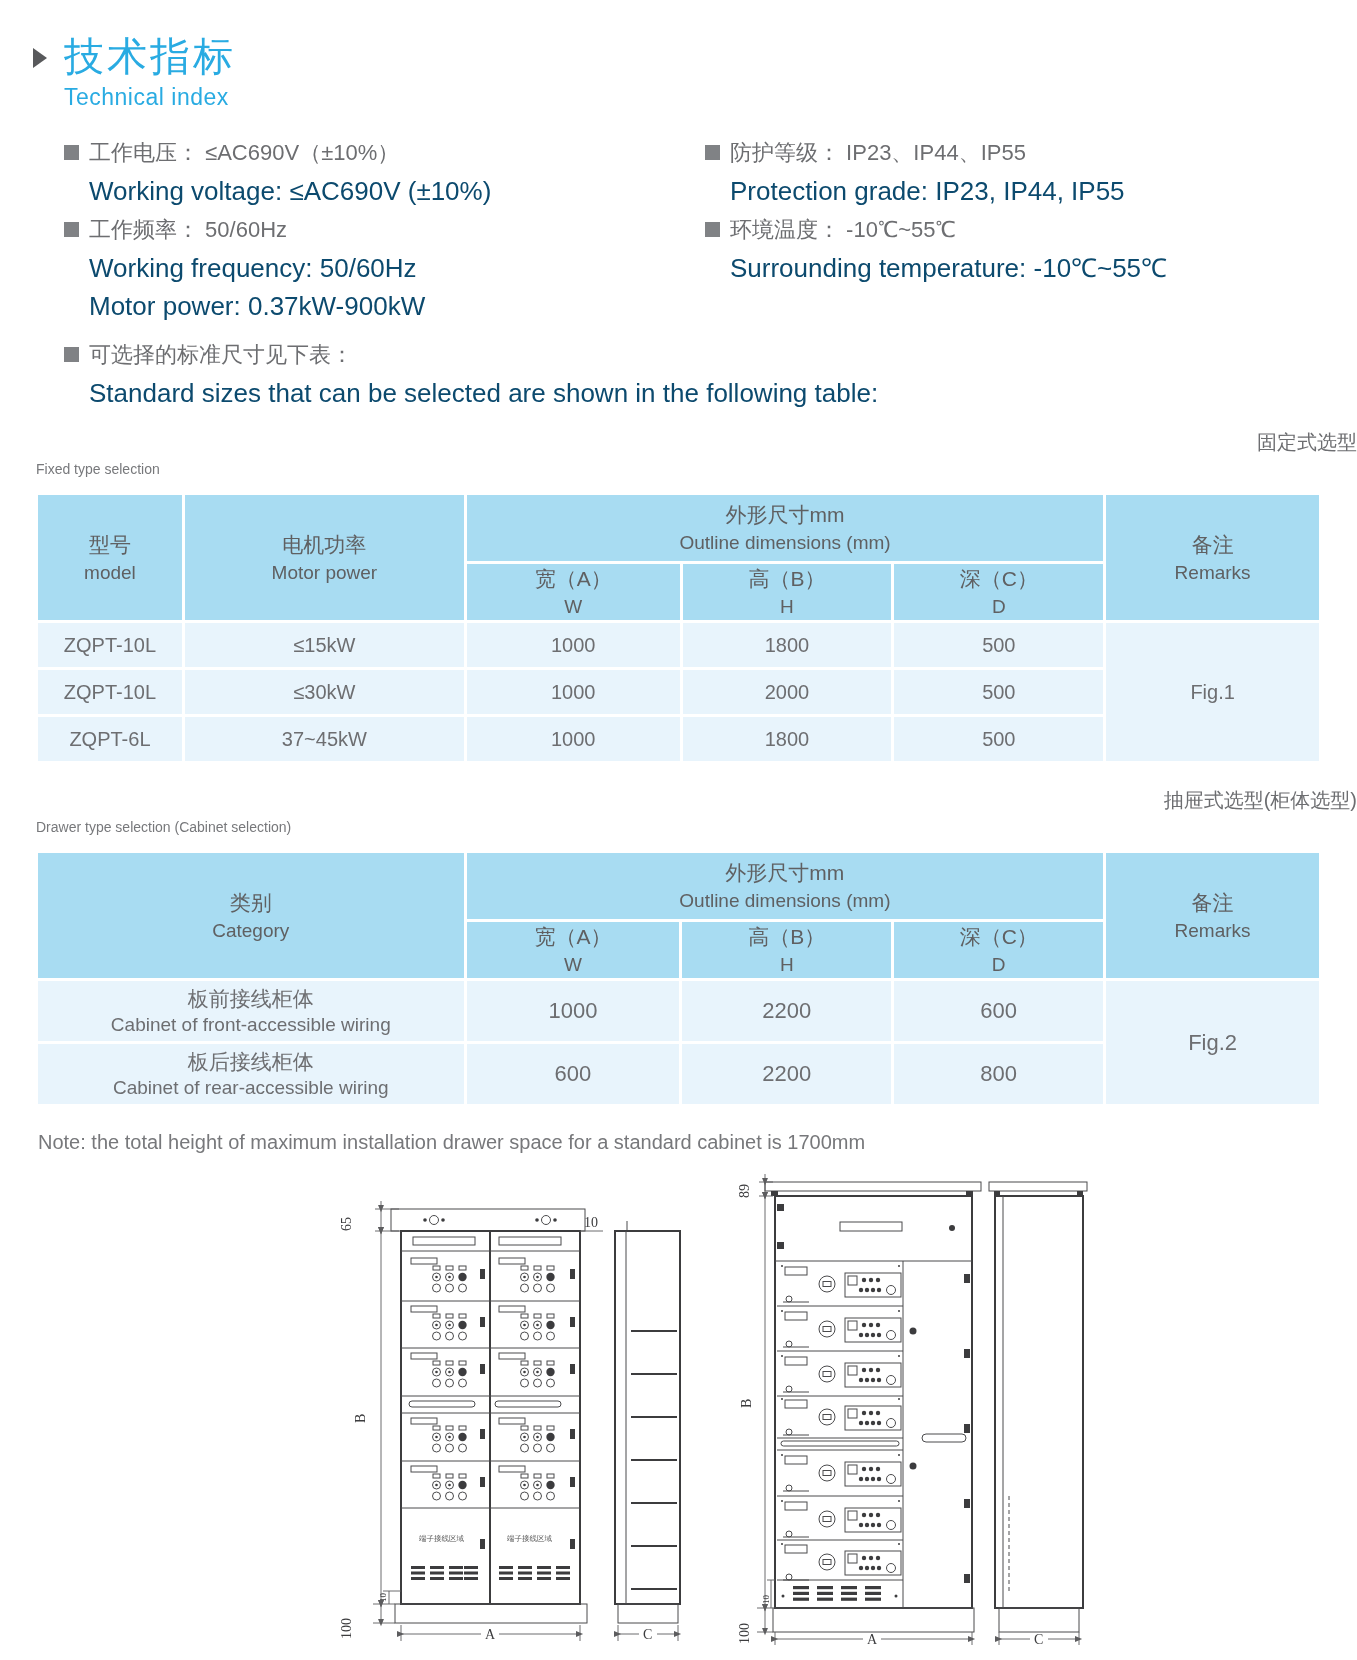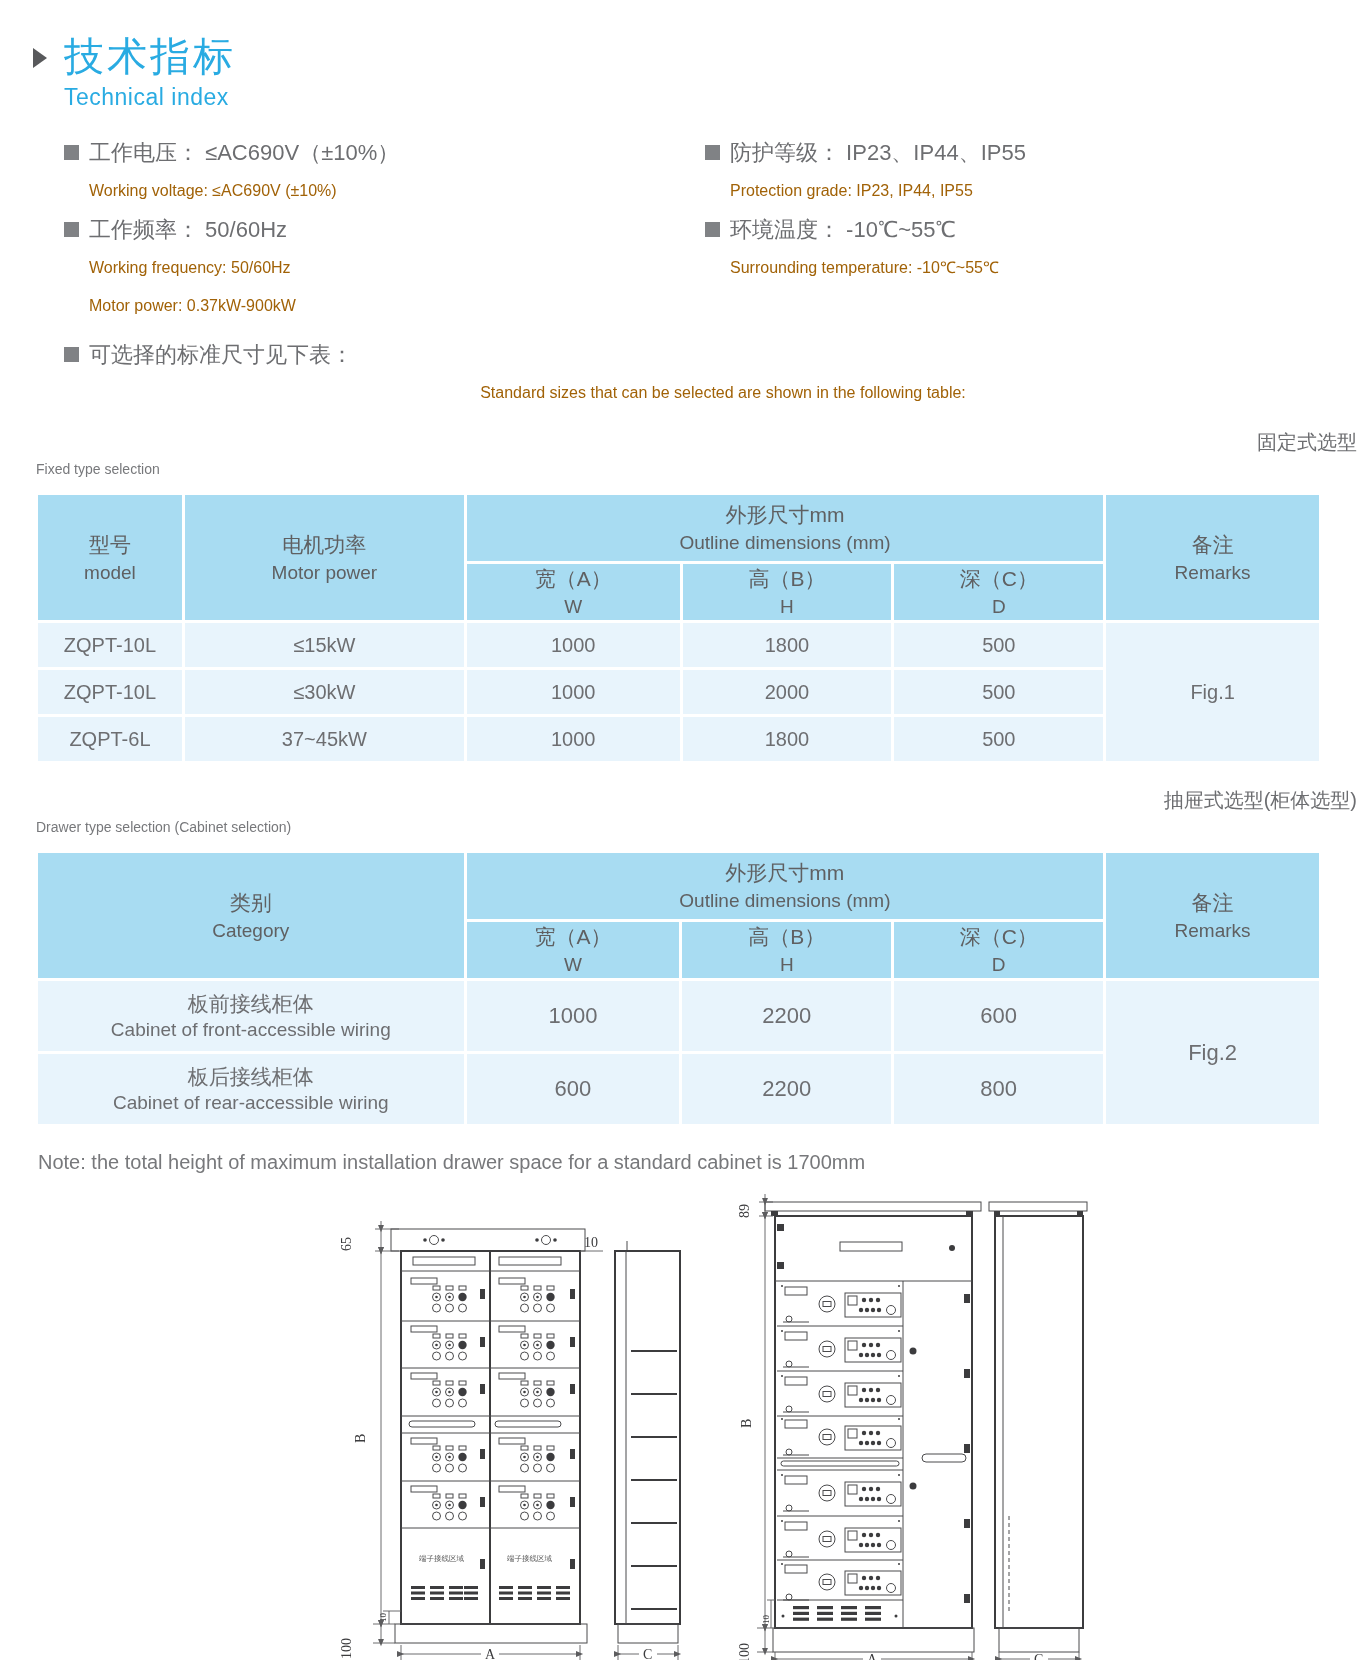--- a/index.html
+++ b/index.html
@@ -18,41 +18,41 @@
   .title-zh { font-size:40px; color:#29abe2; letter-spacing:3px; line-height:1.1; }
   .title-en { font-size:23px; color:#29abe2; margin-top:6px; letter-spacing:0.5px; }
 
   
   .specs { display:flex; margin:22px 0 0 64px; }
   .spec-col-left { width:641px; }
   .spec-col-right { flex:1; }
   .spec-item { margin:0; }
   .zh-line { display:flex; align-items:center; height:39px; font-size:22px; color:#6d6e71; }
   .bullet { width:15px; height:15px; background:#808285; margin-right:10px; flex:none; }
-  .en-line { font-size:16px; color:#a16207; height:38px; line-height:38px; margin-left:25px; }
-  .intro-item { margin:10px 0 0 64px;text-align:center; }
+  .en-line { font-size:26px; color:#0c4a6e; height:38px; line-height:38px; margin-left:25px; }
+  .intro-item { margin:10px 0 0 64px; }
 
   .section-label { margin-left:36px; }
   .section-label .szh { font-size:20px; color:#6d6e71; line-height:28px;text-align:right; }
   .section-label .sen { font-size:14px; color:#77787b; line-height:27px; }
   .sl1 { margin-top:16px; }
   .sl2 { margin-top:22px; }
 
   
   table.spec-table { width:1287px; margin:9px 0 0 35px; border-collapse:separate; border-spacing:3px; table-layout:fixed; }
   table.spec-table th { background:#a8dcf2; font-weight:400; color:#5f6062; text-align:center; vertical-align:middle; }
   table.spec-table td { background:#e8f4fc; color:#6d6e71; text-align:center; vertical-align:middle; }
   .hzh { font-size:21px; line-height:30px; }
   .hen { font-size:19px; line-height:26px; }
   .t1 thead tr.r1 th { height:66px; }
   .t1 thead tr.r2 th { height:48px; }
   .t1 tbody td { height:44px; font-size:20px; }
   .t2 thead tr.r1 th { height:66px; }
   .t2 thead tr.r2 th { height:46px; }
-  .t2 tbody td { height:70px; font-size:22px; }
+  .t2 tbody td { height:60px; font-size:22px; }
   .cat-zh { font-size:21px; line-height:27px; }
   .cat-en { font-size:19px; line-height:25px; }
   .figcell { font-size:22px; }
 
   
   .note { margin:22px 0 0 38px; color:#77787b; }
   .note .nzh { font-size:20px; line-height:27px; }
   .note .nen { font-size:20px; line-height:27px; }
 
   

